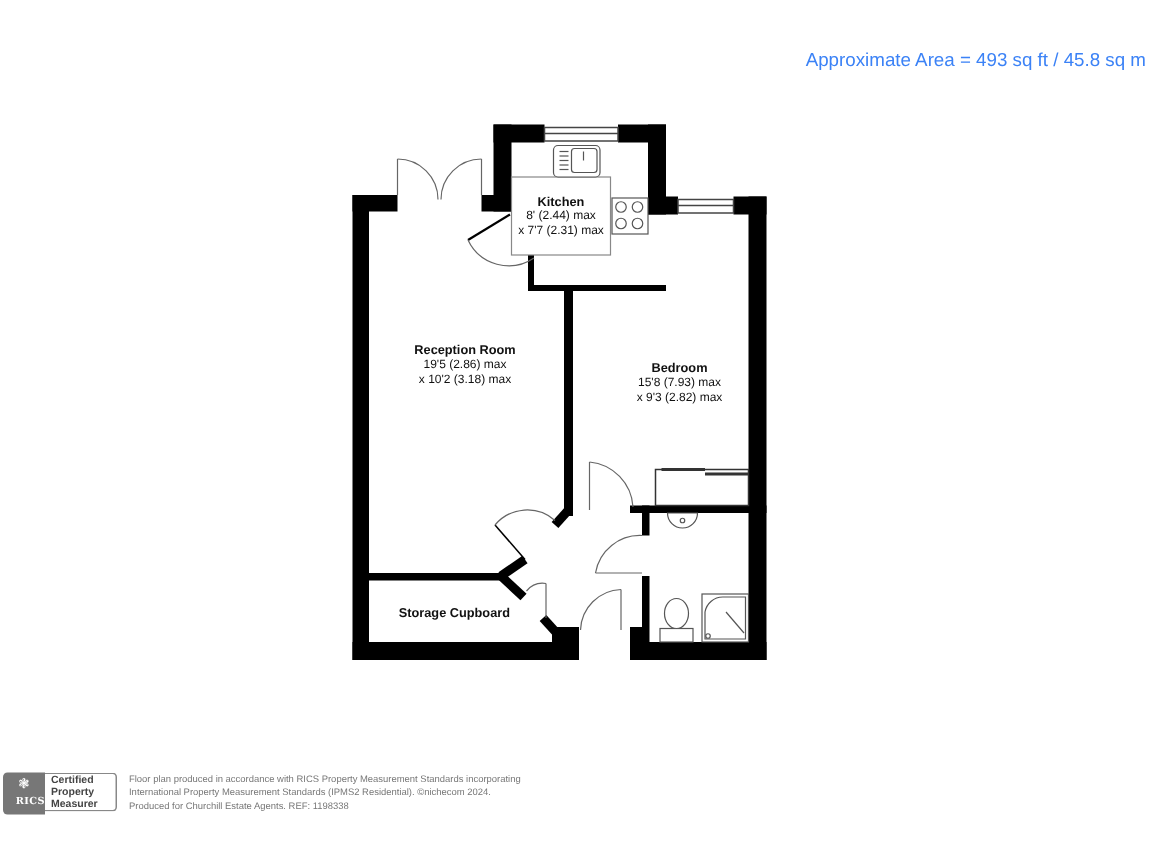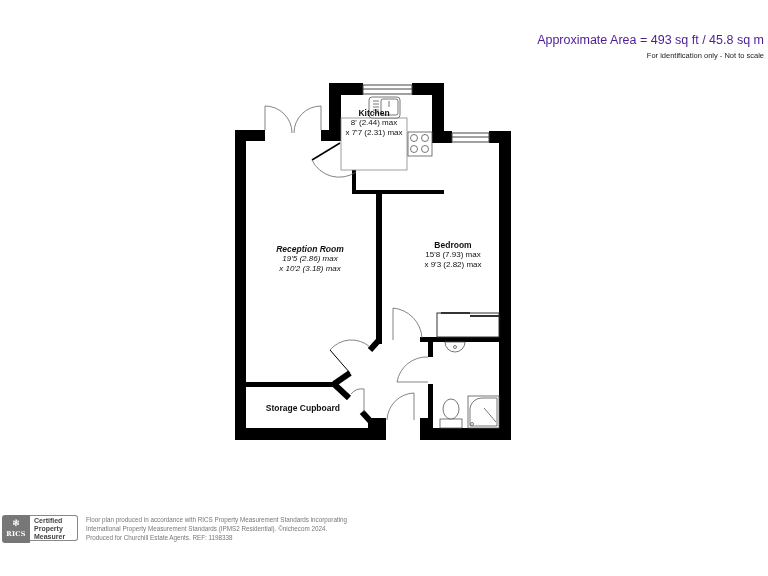--- a/index.html
+++ b/index.html
@@ -1,35 +1,34 @@
 <!DOCTYPE html>
 <html><head>
 <meta charset="utf-8">
 <style>
   html, body { margin: 0; padding: 0; background: #ffffff; }
   body { width: 768px; height: 576px; position: relative; overflow: hidden; font-family: "Liberation Sans", sans-serif; color: #111; }
   .header-area { position: absolute; right: 4px; top: 33px; text-align: right; }
-  .area-title { font-size: 12.5px; color: #4c1d95; white-space: nowrap; }
+  .area-title { font-size: 12.5px; color: #3b82f6; white-space: nowrap; }
   .area-sub { font-size: 7.5px; color: #222; margin-top: 4px; white-space: nowrap; }
   svg.plan { position: absolute; left: 0; top: 0; }
   .room-label { position: absolute; text-align: center; font-size: 8px; line-height: 10px; color: #111; white-space: nowrap; }
   .room-label .name { font-weight: bold; font-size: 8.5px; }
   .footer { position: absolute; left: 0; top: 510px; width: 400px; height: 34px; }
   .rics-badge { position: absolute; left: 2px; top: 5px; width: 28px; height: 28px; background: #777; color: #fff; font-size: 7px; font-family: "DejaVu Serif", serif; text-align: center; border-radius: 3px 0 0 3px; }
   .rics-badge .glyph { display: block; font-size: 9px; margin-top: 3px; line-height: 10px; }
-  .rics-badge .txt { display: block; font-weight: bold; font-size: 6.5px; margin-top: 2px; letter-spacing: 0.3px; }
+  .rics-badge .txt { display: block; font-weight: bold; font-size: 6.5px; margin-top: 2px; letter-spacing: 0.3px; text-align: right; }
   .cert-box { position: absolute; left: 30px; top: 5px; width: 48px; height: 26px; border: 1px solid #888; border-left: none; border-radius: 0 3px 3px 0; font-size: 7px; line-height: 8px; color: #444; padding-left: 4px; box-sizing: border-box; padding-top: 1px; font-weight: bold; }
   .footer-text { position: absolute; left: 86px; top: 5px; font-size: 6.3px; line-height: 9px; color: #777; white-space: nowrap; }
 </style>
 </head>
 <body>
 
 <div class="header-area">
   <div class="area-title">Approximate Area = 493 sq ft / 45.8 sq m</div>
-  <div class="area-sub">For identification only - Not to scale</div>
 </div>
 
 <svg class="plan" width="768" height="576" viewBox="0 0 768 576" xmlns="http://www.w3.org/2000/svg">
 
   <g fill="#000">
 
     <rect x="235" y="130" width="11" height="310"></rect>
 
     <rect x="235" y="130" width="30" height="11"></rect>
 
@@ -134,27 +133,27 @@
     <circle cx="455" cy="347" r="1.5"></circle>
     <rect x="440" y="419" width="22" height="9"></rect>
     <ellipse cx="451" cy="409" rx="8" ry="10"></ellipse>
     <rect x="468" y="396" width="31" height="32"></rect>
     <path d="M470 426 L470 408 A12 12 0 0 1 482 398 L497 398 L497 426 Z"></path>
     <line x1="484" y1="408" x2="496" y2="422"></line>
     <circle cx="472" cy="424" r="1.5"></circle>
   </g>
 </svg>
 
-<div class="room-label" style="left:343px; top:108px; width:62px;">
+<div class="room-label" style="left:343px; top:129px; width:62px;">
   <div class="name">Kitchen</div>
   <div>8' (2.44) max</div>
   <div>x 7'7 (2.31) max</div>
 </div>
 
-<div class="room-label" style="left:260px; top:244px; width:100px;font-style:italic;">
+<div class="room-label" style="left:260px; top:228px; width:100px;">
   <div class="name">Reception Room</div>
   <div>19'5 (2.86) max</div>
   <div>x 10'2 (3.18) max</div>
 </div>
 
 <div class="room-label" style="left:408px; top:240px; width:90px;">
   <div class="name">Bedroom</div>
   <div>15'8 (7.93) max</div>
   <div>x 9'3 (2.82) max</div>
 </div>

